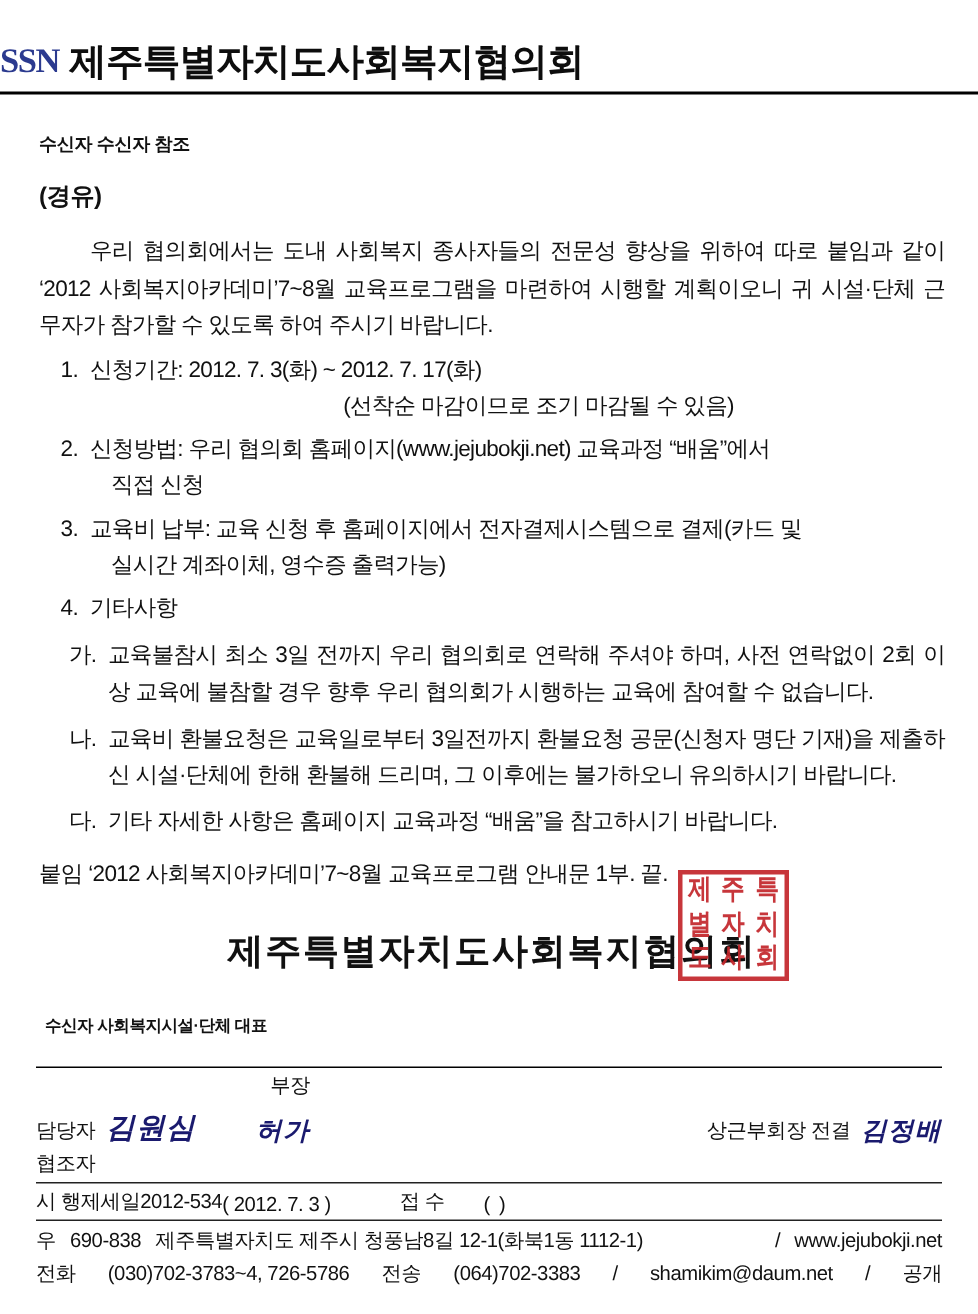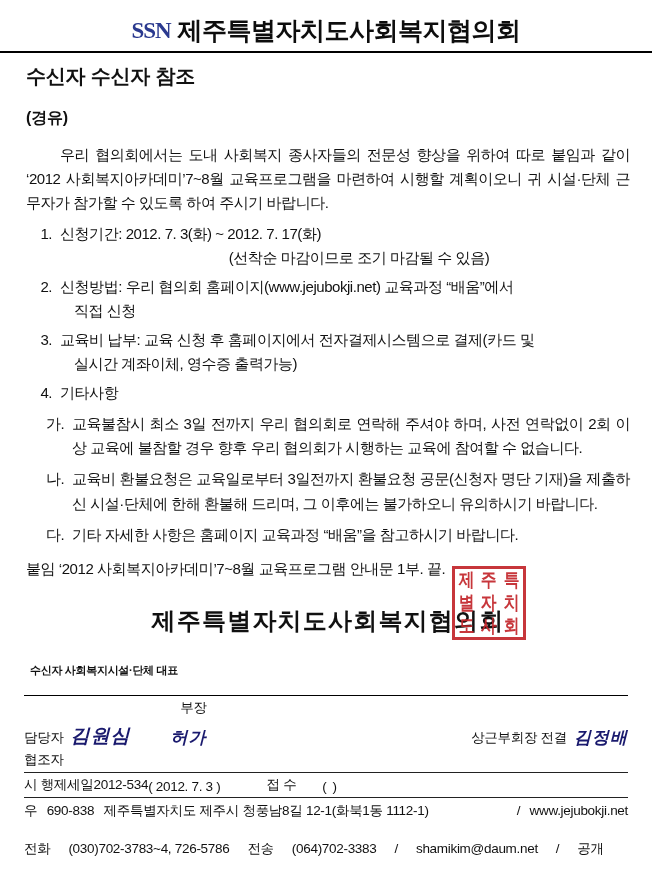--- a/index.html
+++ b/index.html
@@ -17,22 +17,22 @@
   }
   .page {
     position: relative;
     width: 652px;
     height: 876px;
     padding: 0;
   }
 
   
   .doc-header {
-    text-align: center;
-    padding-top: 14px;
+    text-align: left;
+    padding-top: 24px;
     padding-bottom: 4px;
   }
   .org-line {
     display: inline-flex;
     align-items: center;
     justify-content: center;
     gap: 7px;
   }
   .ssn-logo {
     font-family: "Liberation Serif", serif;
@@ -56,23 +56,23 @@
   }
 
   
   .body-wrap {
     padding: 0 22px 0 26px;
     font-size: 15px;
     line-height: 1.55;
   }
 
   .recipient {
-    font-size: 20px;
-    font-weight: bold;
-    margin-top: 4px;
+    font-size: 12px;
+    font-weight: bold;
+    margin-top: 20px;
     letter-spacing: -0.2px;
   }
   .via {
     font-size: 16px;
     font-weight: bold;
     margin-top: 14px;
     letter-spacing: -0.2px;
   }
   .subject {
     font-size: 16px;
@@ -220,23 +220,23 @@
   .grow { flex: 1 1 auto; }
   .addr-row {
     display: flex;
     justify-content: space-between;
     align-items: baseline;
     margin-top: 4px;
   }
   .addr-row .sep { padding: 0 6px; }
   .tel-row {
     display: flex;
-    justify-content: flex-start;
+    justify-content: space-between;
     align-items: baseline;
-    margin-top: 20px;
+    margin-top: 4px;
     gap: 0;
   }
   .tel-row .gap { display: inline-block; width: 18px; }
   .mono-u { text-decoration: none; margin-top: 28px; }
   .issue-row {
     display: flex;
     align-items: flex-end;
     margin-top: 3px;
   }
   .issue-row .seg { display: flex; align-items: flex-end; gap: 0; }

